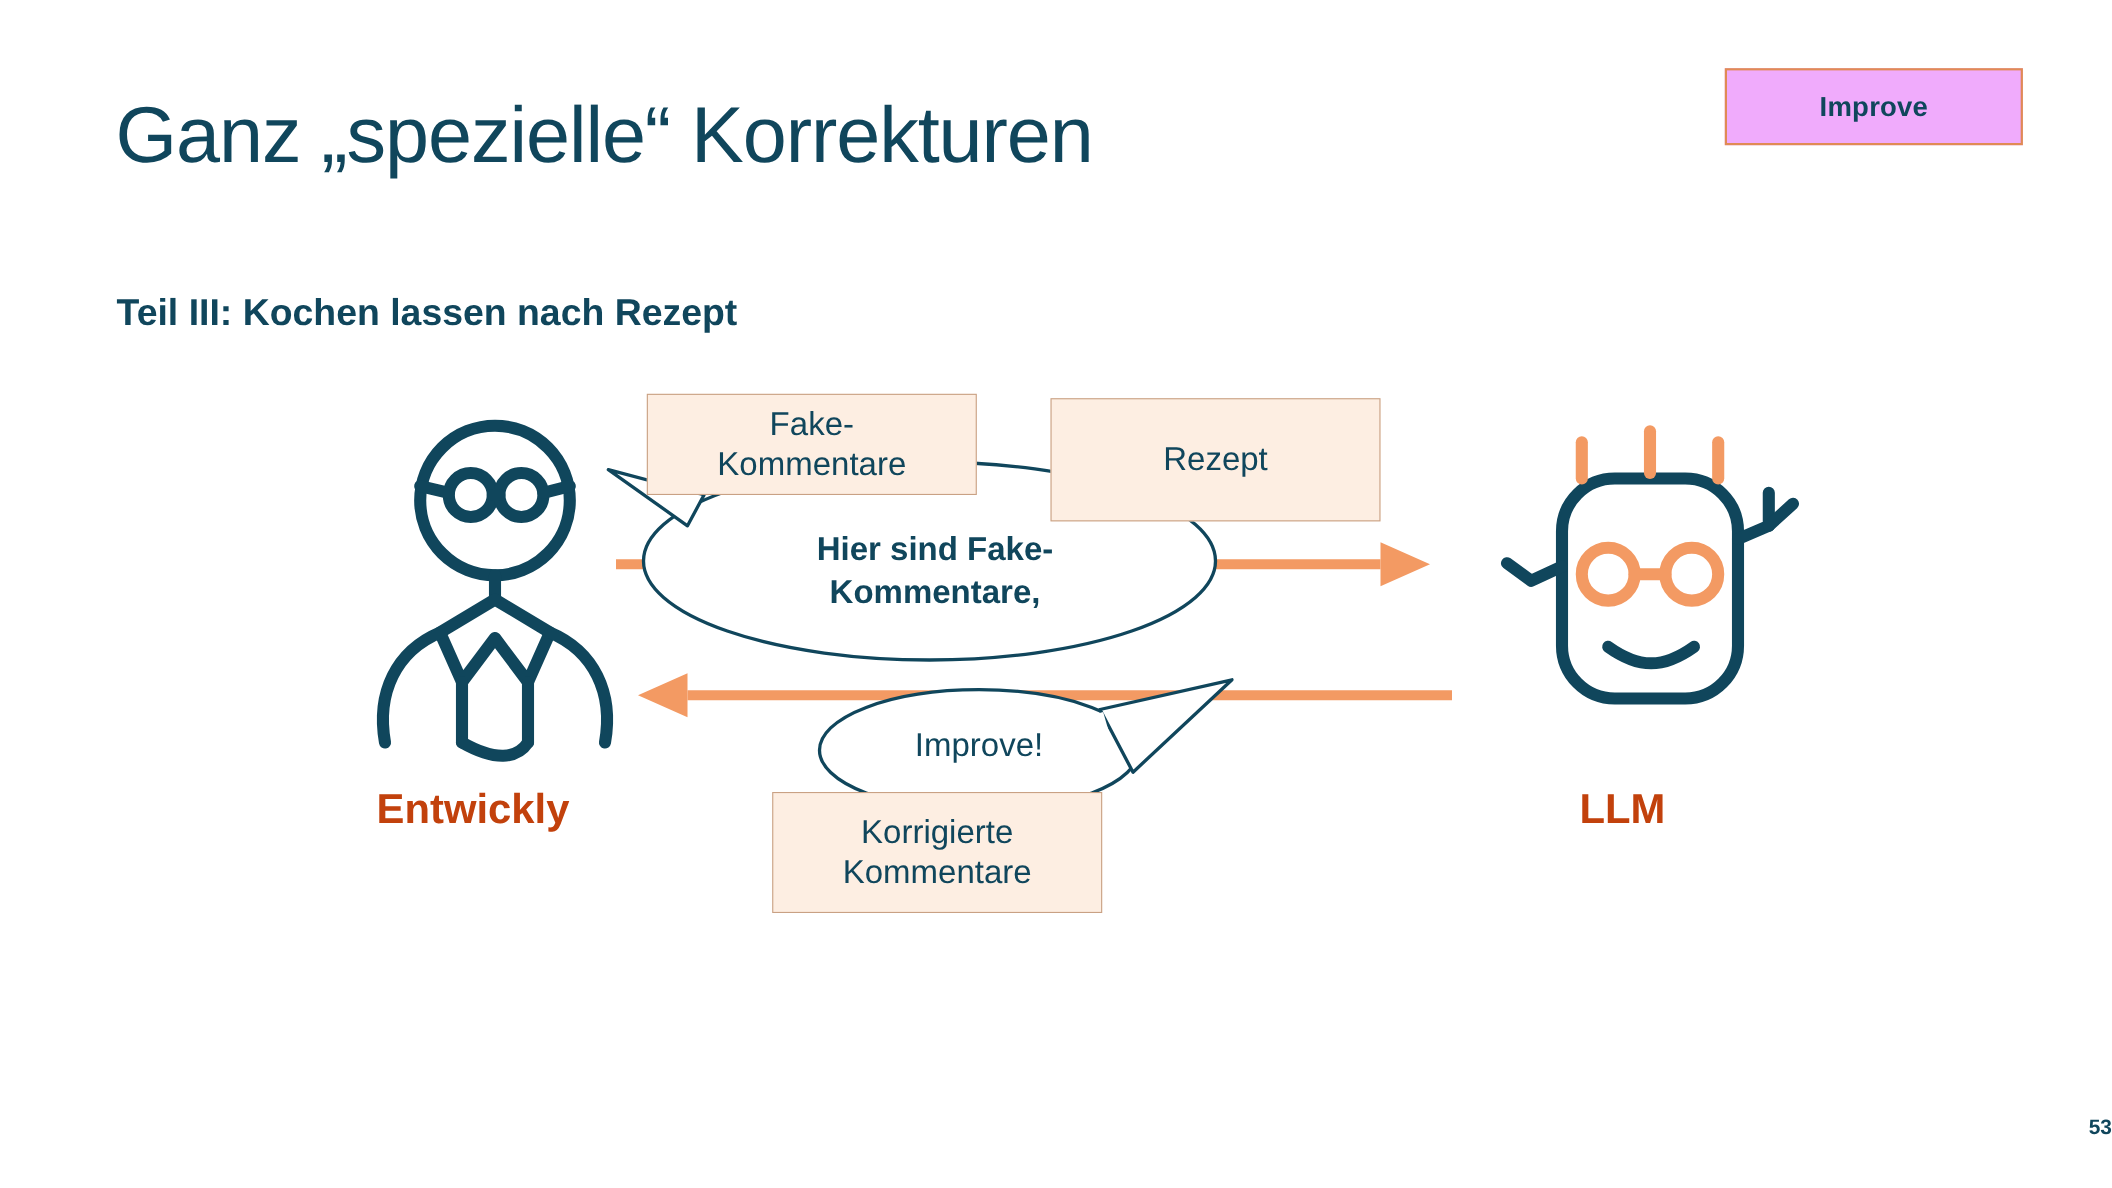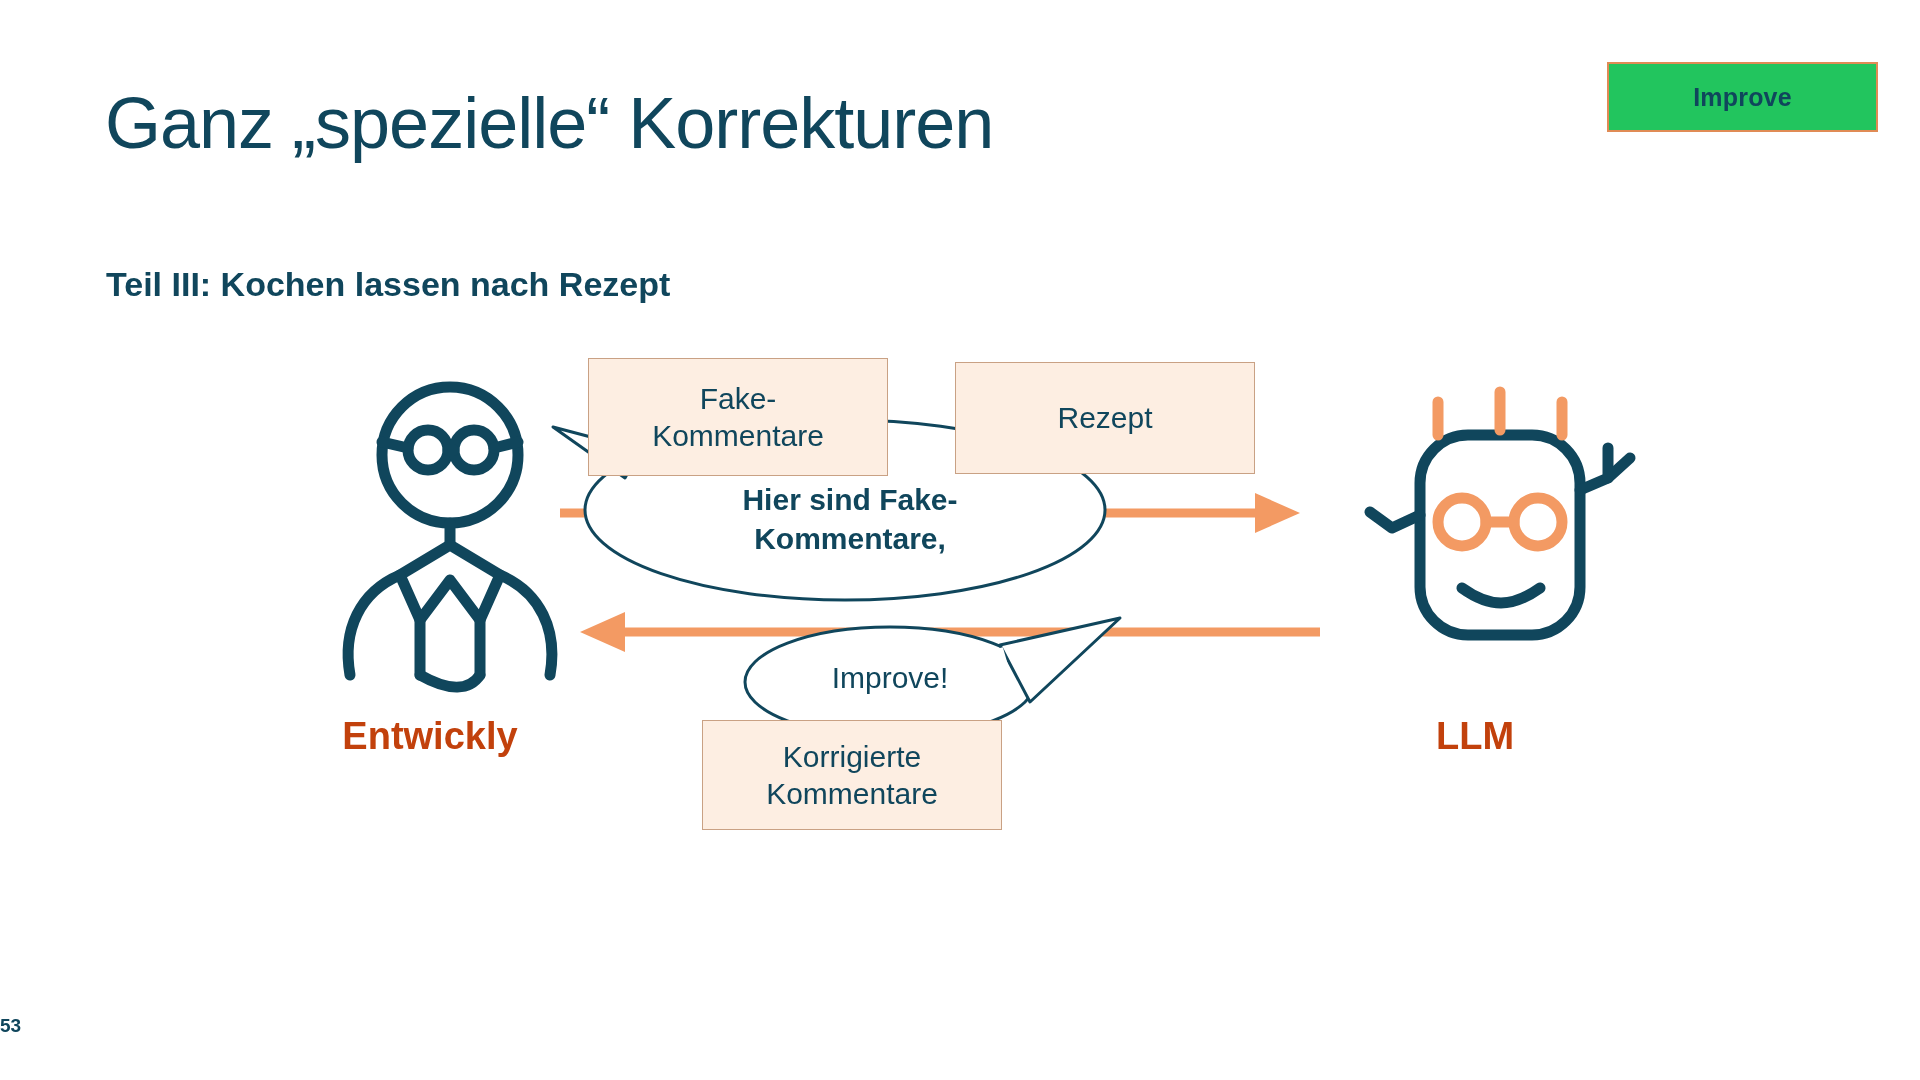--- a/index.html
+++ b/index.html
@@ -14,25 +14,25 @@
     overflow: hidden;
     font-family: "Liberation Sans", sans-serif;
     color: #10465c;
   }
   .slide {
     position: absolute;
     inset: 0;
   }
   .badge {
     position: absolute;
-    left: 1607px;
+    left: 1568px;
     top: 62px;
     width: 267px;
     height: 66px;
-    background: #22c55e;
+    background: #f0abfc;
     border: 2px solid #e08b55;
     display: flex;
     align-items: center;
     justify-content: center;
     color: #10465c;
     font-size: 25px;
     font-weight: bold;
     letter-spacing: 0.2px;
   }
   .title {
@@ -76,21 +76,21 @@
     text-align: center;
     font-size: 30px;
     line-height: 1.25;
     color: #10465c;
     box-sizing: border-box;
   }
   .doc-fake {
     left: 588px;
     top: 28px;
     width: 300px;
-    height: 118px;
+    height: 92px;
   }
   .doc-rezept {
     left: 955px;
     top: 32px;
     width: 300px;
     height: 112px;
   }
   .doc-korrigierte {
     left: 702px;
     top: 390px;
@@ -130,21 +130,21 @@
   .name-llm {
     left: 1330px;
     top: 385px;
     width: 290px;
   }
   .page-num {
     position: absolute;
     left: 0;
     top: 1015px;
     width: 1920px;
-    text-align: left;
+    text-align: right;
     font-size: 19px;
     font-weight: bold;
     color: #10465c;
   }
 </style>
 </head>
 <body>
 
 <div class="slide">
 

